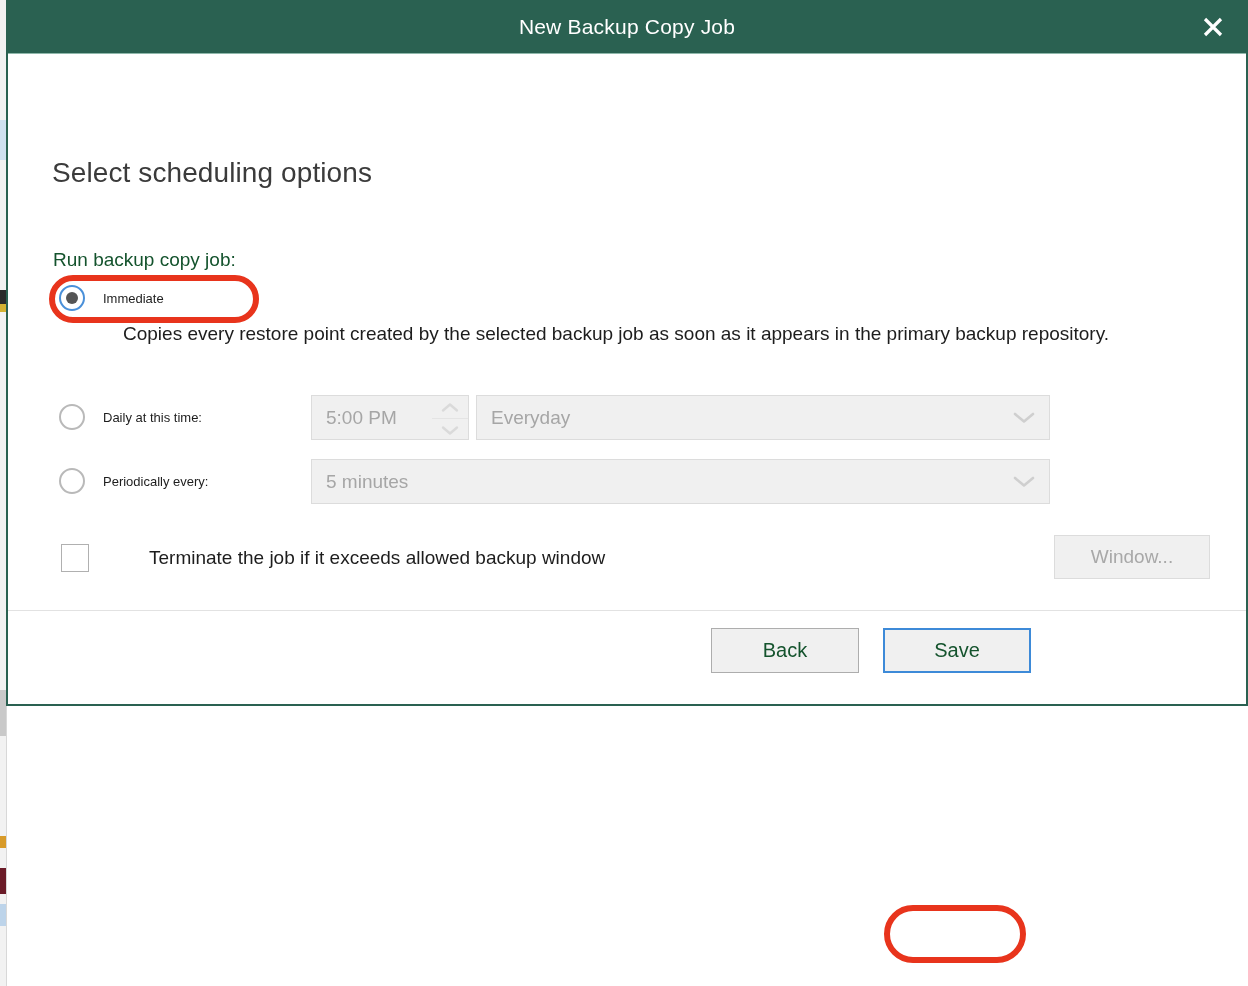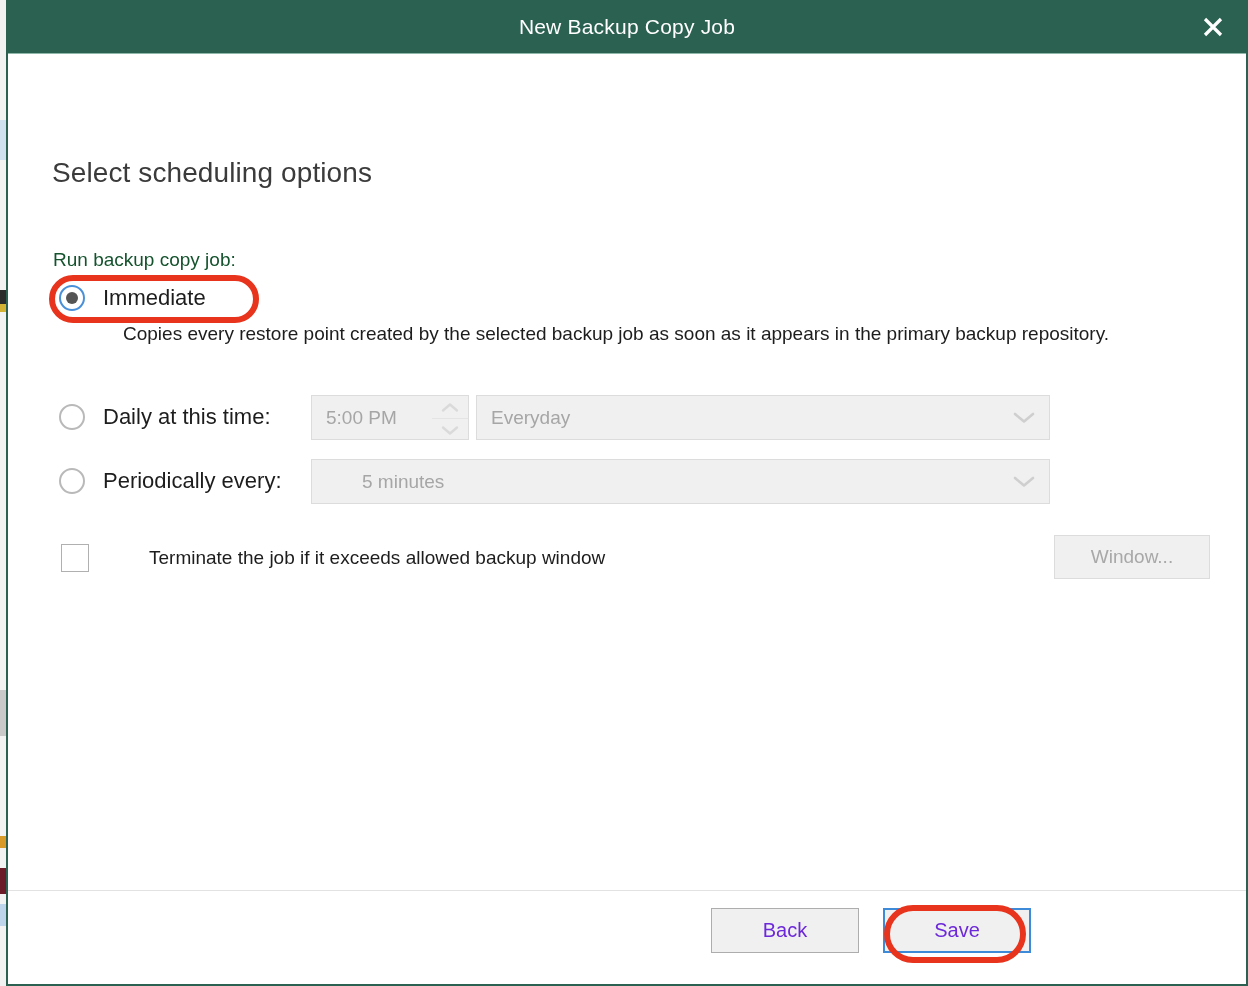--- a/index.html
+++ b/index.html
@@ -29,21 +29,21 @@
     left: 0;
     width: 6px;
   }
 
   
   .dialog {
     position: absolute;
     left: 6px;
     top: 0;
     width: 1242px;
-    height: 986px;
+    height: 706px;
     box-sizing: border-box;
     background: #ffffff;
     border: 2px solid #2a6151;
     border-top: none;
     display: flex;
     flex-direction: column;
   }
 
   .titlebar {
     position: relative;
@@ -117,21 +117,21 @@
   .radio.on::after {
     content: "";
     position: absolute;
     left: 5px; top: 5px;
     width: 12px; height: 12px;
     border-radius: 50%;
     background: #555555;
   }
   .radio-label {
     margin-left: 18px;
-    font-size: 22px;
+    font-size: 13px;
     color: #1d1d1d;
     white-space: nowrap;
   }
 
   .row-immediate   { left: 51px; top: 231px; }
   .row-daily       { left: 51px; top: 350px; }
   .row-periodic    { left: 51px; top: 414px; }
 
   .description {
     position: absolute;
@@ -174,21 +174,21 @@
     justify-content: center;
   }
   .spin-buttons > div:first-child { border-bottom: 1px solid #e4e4e4; }
 
   .combo-everyday {
     left: 468px; top: 341px;
     width: 574px; height: 45px;
   }
   .combo-periodic {
     left: 303px; top: 405px;
-    width: 739px; height: 45px; padding-left: 36px;
+    width: 739px; height: 45px;
   }
   .combo-arrow {
     position: absolute;
     right: 14px; top: 0; bottom: 0;
     display: flex; align-items: center;
   }
 
   
   .check-row {
     position: absolute;
@@ -237,21 +237,21 @@
     background: #ffffff;
   }
   .btn {
     position: absolute;
     top: 17px;
     height: 45px;
     background: #f0f0f0;
     border: 1px solid #adadad;
     box-sizing: border-box;
     font-size: 20px;
-    color: #6d28d9;
+    color: #14532d;
     display: flex;
     align-items: center;
     justify-content: center;
     cursor: pointer;
     font-family: "Liberation Sans", sans-serif;
   }
   .btn-back   { left: 703px; width: 148px; }
   .btn-save   { left: 875px; width: 148px; border: 2px solid #3d8ad8; }
   .btn-cancel { left: 1043px; width: 156px; }
 

